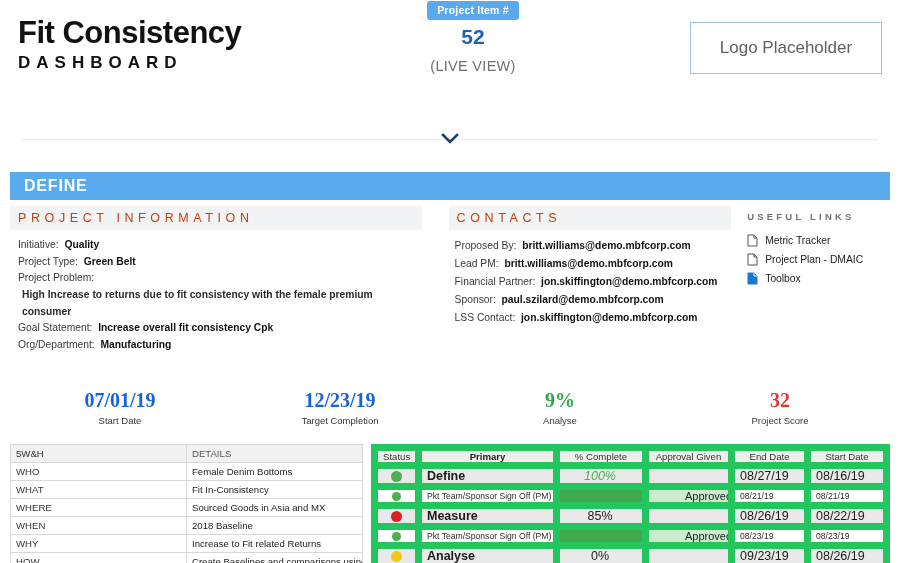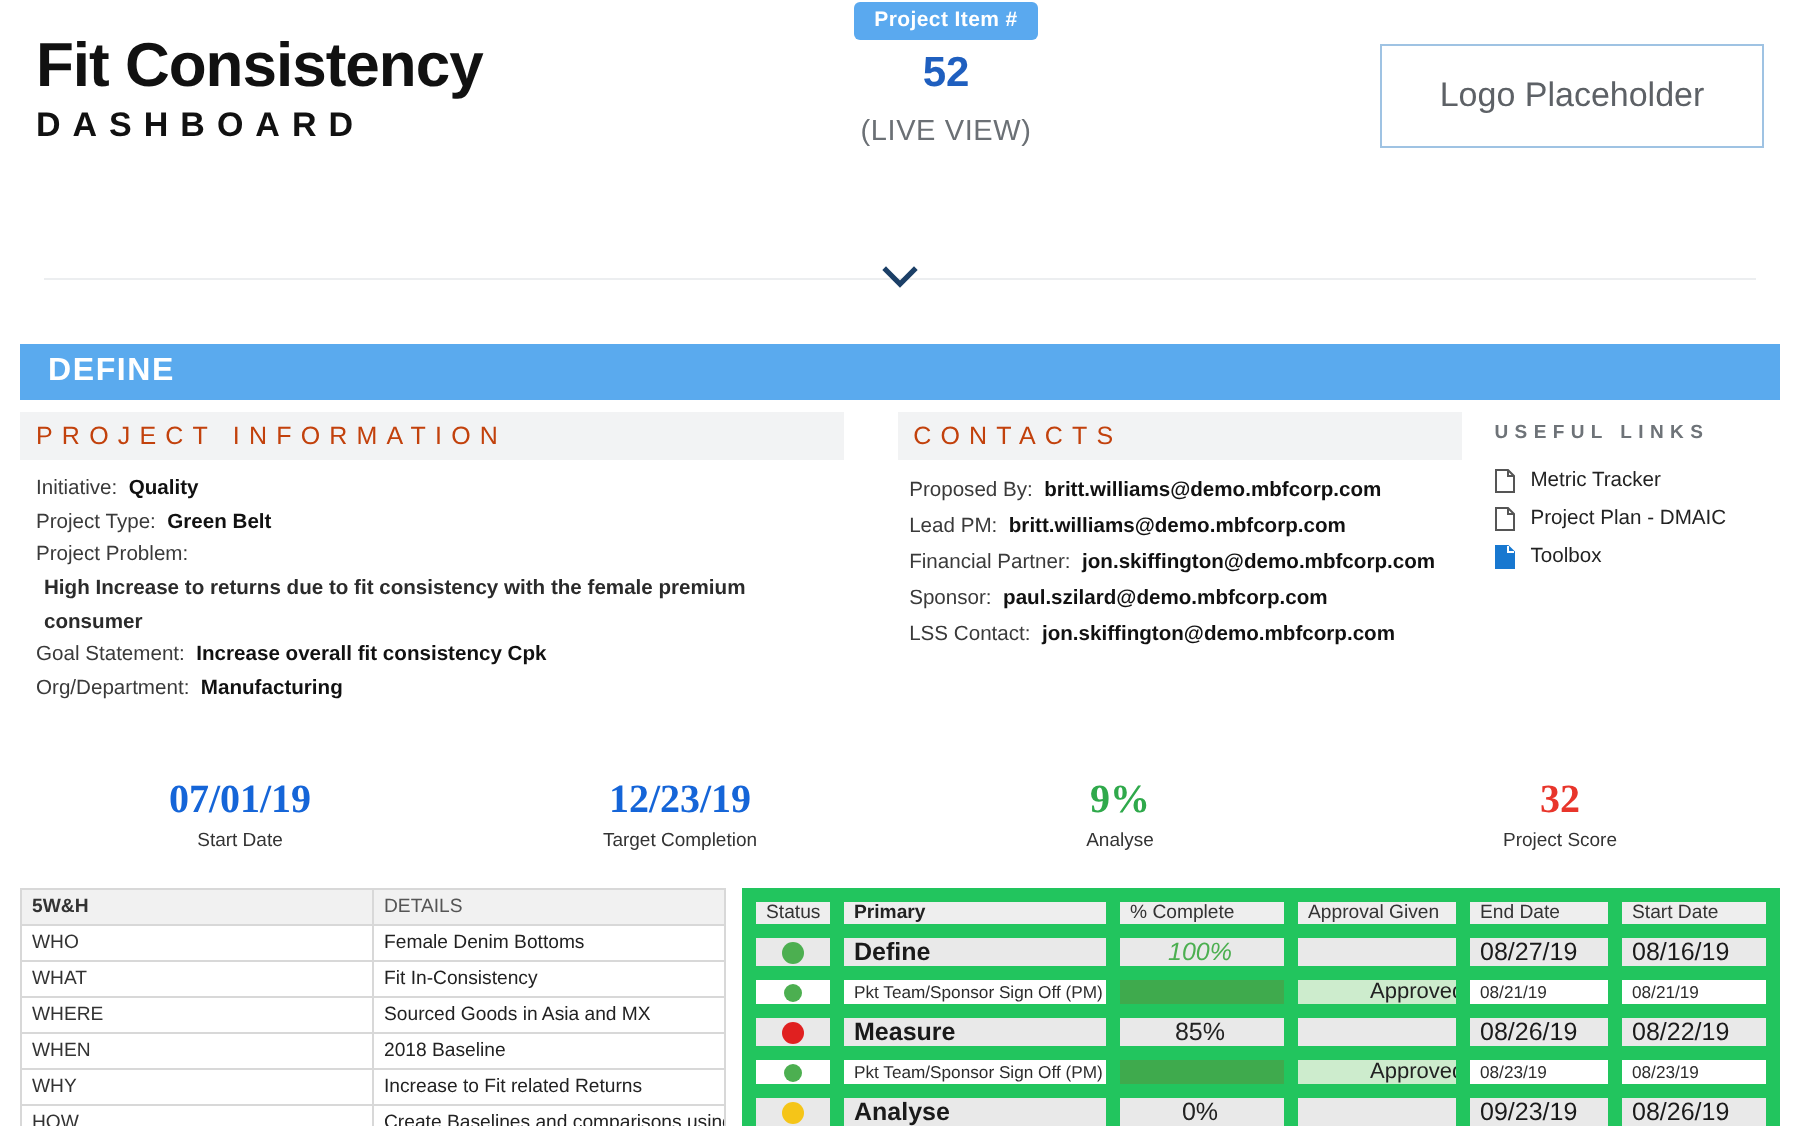--- a/index.html
+++ b/index.html
@@ -97,31 +97,31 @@
   .tables { display:flex; margin-top:18px; padding:0 10px; gap:8px; align-items:flex-start; }
   table { border-collapse:collapse; table-layout:fixed; }
 
   
   .t5 { width:362px; }
   .t5 th, .t5 td {
     border:1px solid #d8d8d8; font-size:9.6px;
     padding:3px 5px; height:17px; background:#fff;
     white-space:nowrap; overflow:hidden;
   }
-  .t5 th { background:#f1f1f1; color:#333; font-weight:bold; text-align:left; }
+  .t5 th { background:#f1f1f1; color:#333; font-weight:normal; text-align:left; }
   .t5 th.h2 { font-weight:normal; color:#555; }
   .t5 td.c1 { width:74px; color:#333; }
 
   
   .ts { width:512px; }
   .ts th, .ts td {
     border:7px solid #22c55e; font-size:9.4px; padding:0 5px;
     overflow:hidden; white-space:nowrap;margin-left:40px;
   }
-  .ts th { background:#eeeeee; color:#333; font-weight:normal; text-align:left; height:17px; font-size:9.6px; }
+  .ts th { background:#eeeeee; color:#333; font-weight:normal; text-align:center; height:17px; font-size:9.6px; }
   .ts th.c-status { text-align:center; width:44px; }
   .ts th.c-primary { width:138px; font-weight:bold; color:#222; }
   .ts th.c-pct { width:89px; }
   .ts th.c-appr { width:86px; }
   .ts th.c-end { width:76px; }
   .ts th.c-start { width:79px; }
 
   .ts tr.major td { background:#e9e9e9; height:21px; }
   .ts tr.minor td { background:#ffffff; height:17px; }
 

